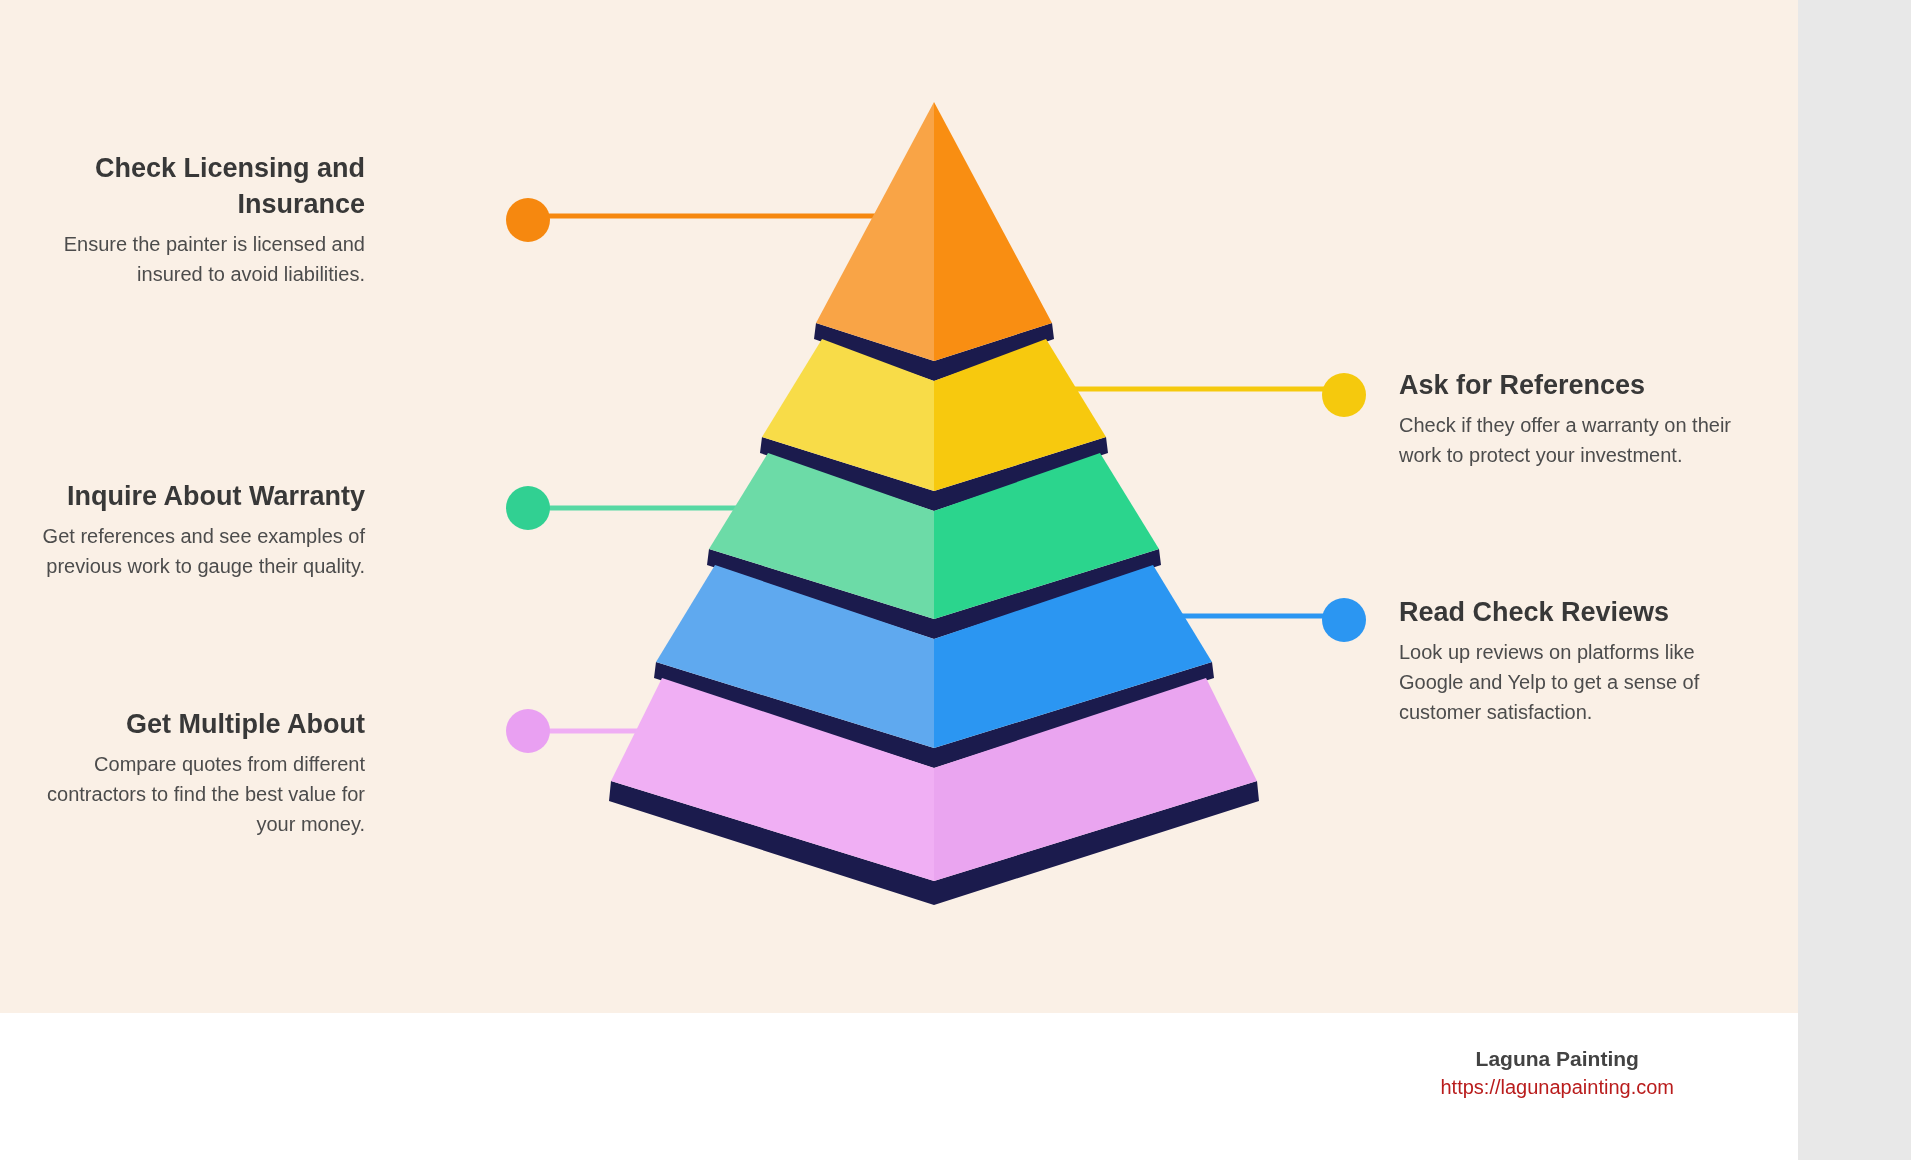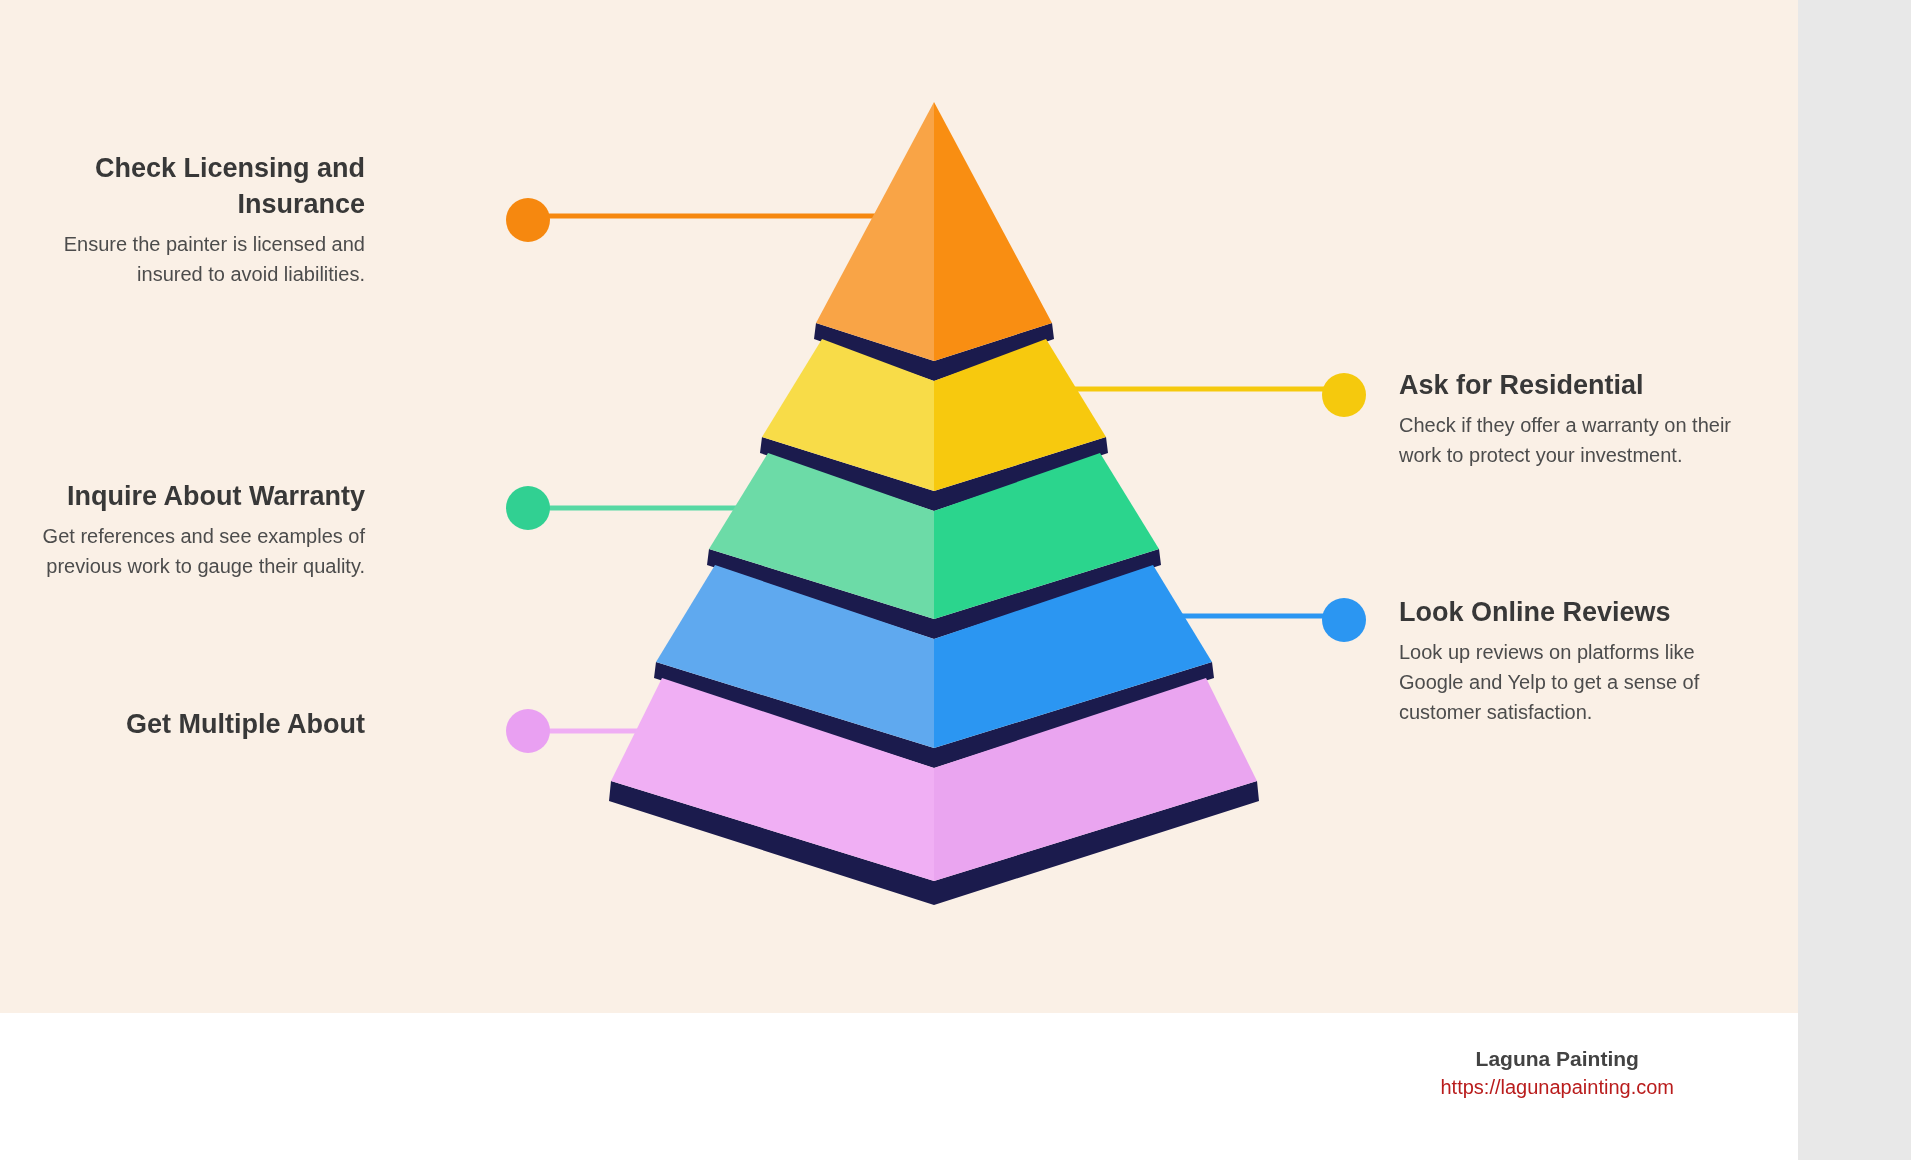--- a/index.html
+++ b/index.html
@@ -64,36 +64,37 @@
       <polygon points="662,678 934,768 934,881 611,781" fill="#F0AFF4"></polygon>
       <polygon points="934,768 1206,678 1257,781 934,881" fill="#EAA5F0"></polygon>
     </svg>
 
   <div class="callout left" style="top:150px;right:1433px;width:350px">
     <h2>Check Licensing and Insurance</h2>
     <p>Ensure the painter is licensed and insured to avoid liabilities.</p>
   </div>
 
   <div class="callout right" style="top:367px;left:1399px;width:350px">
-    <h2>Ask for Residential</h2>
+    <h2>Ask for References</h2>
     <p>Check if they offer a warranty on their work to protect your investment.</p>
   </div>
 
   <div class="callout left" style="top:478px;right:1433px;width:330px">
     <h2>Inquire About Warranty</h2>
     <p>Get references and see examples of previous work to gauge their quality.</p>
   </div>
 
   <div class="callout right" style="top:594px;left:1399px;width:350px">
-    <h2>Look Online Reviews</h2>
+    <h2>Read Check Reviews</h2>
     <p>Look up reviews on platforms like Google and Yelp to get a sense of customer satisfaction.</p>
   </div>
 
   <div class="callout left" style="top:706px;right:1433px;width:350px">
     <h2>Get Multiple About</h2>
+    <p>Compare quotes from different contractors to find the best value for your money.</p>
   </div>
 
   <div class="footer-strip"></div>
 
 
   <div class="brand-block">
     <div class="brand-name">Laguna Painting</div>
     <div class="brand-url">https://lagunapainting.com</div>
   </div>
 

